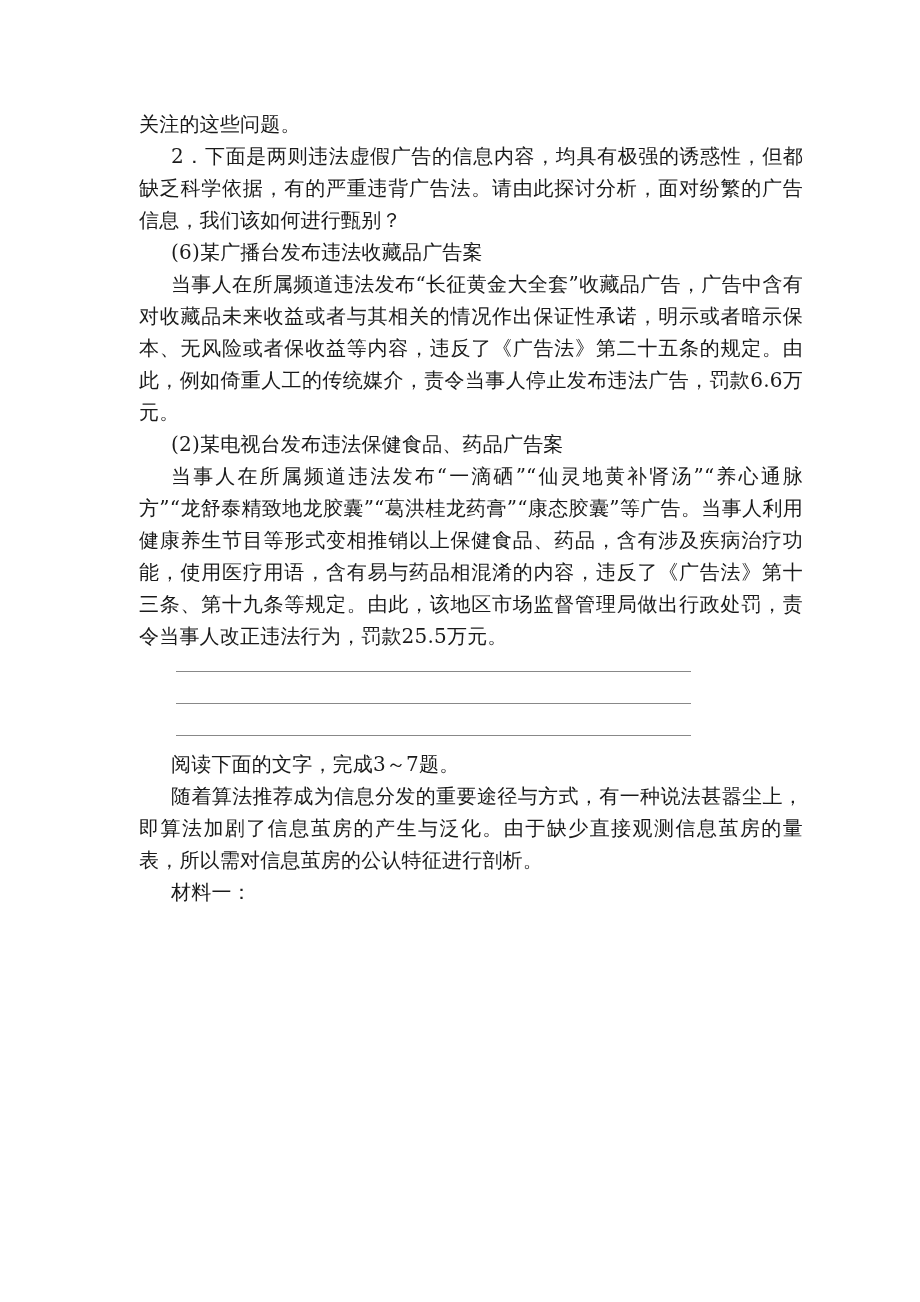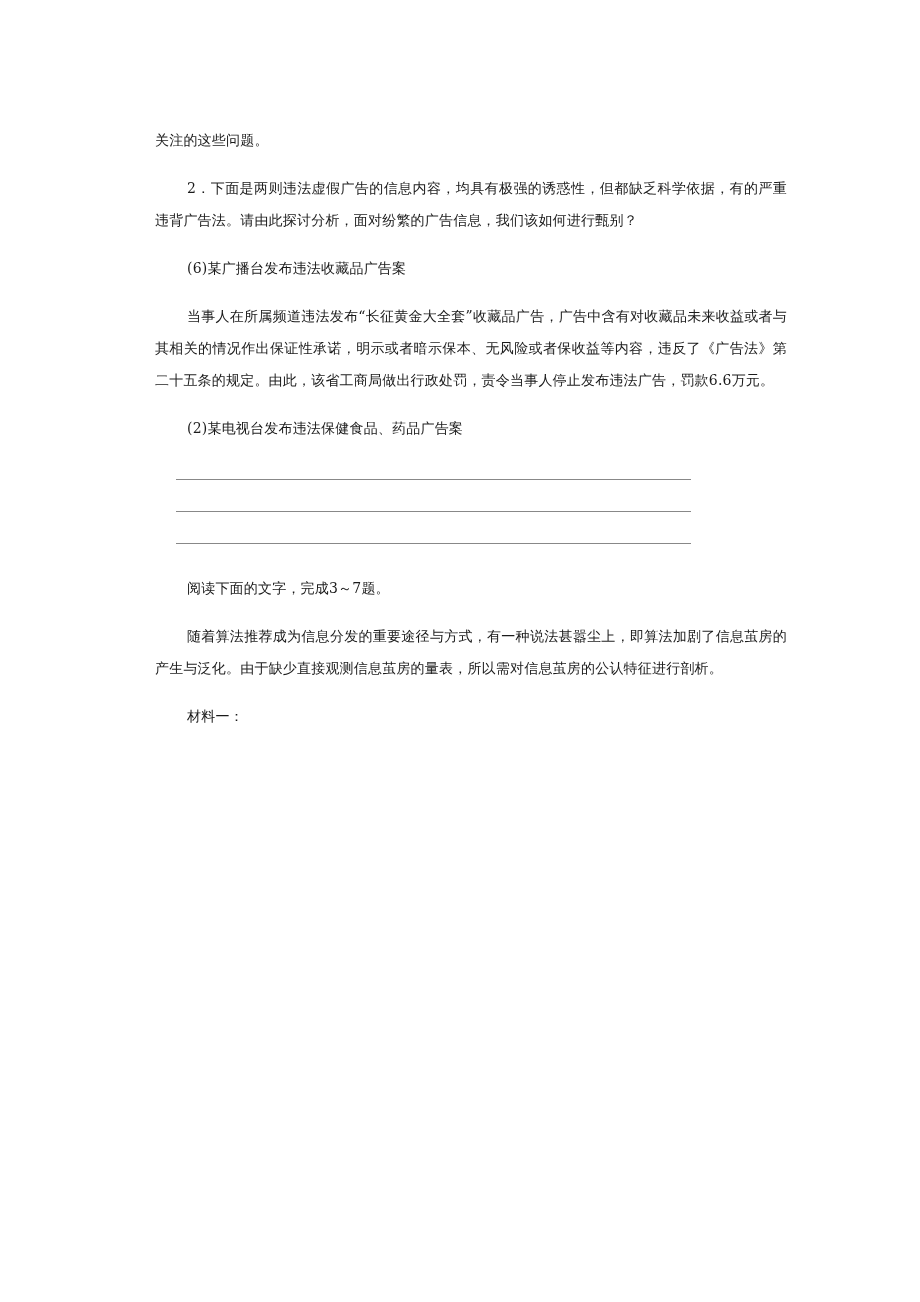--- a/index.html
+++ b/index.html
@@ -1,33 +1,34 @@
 <!DOCTYPE html>
 <html><head>
 <meta charset="utf-8">
 <style>
   html, body { margin: 0; padding: 0; background: #ffffff; }
   body { width: 920px; height: 1302px; position: relative; overflow: hidden;
          font-family: "DejaVu Serif", "Liberation Serif", serif; color: #1a1a1a; }
   .page { position: absolute; left: 139px; top: 108px; width: 664px; }
-  .p { font-size: 14px; line-height: 32px; margin: 16px; text-align: justify; letter-spacing: 0.2px; }
+  .p { font-size: 20px; line-height: 32px; margin: 0; text-align: justify; letter-spacing: 0.2px; }
   .indent { text-indent: 32px; }
   .blank-line { height: 32px; position: relative; }
   .blank-line::after { content: ""; position: absolute; left: 37px; width: 515px; bottom: 12px; border-bottom: 1px solid #888; }
   .answer-tag { color: #e0262b; margin-right: 8px; }
 </style>
 </head>
 <body>
 
 <div class="page">
   <p class="p">关注的这些问题。</p>
   <p class="p indent">2．下面是两则违法虚假广告的信息内容，均具有极强的诱惑性，但都缺乏科学依据，有的严重违背广告法。请由此探讨分析，面对纷繁的广告信息，我们该如何进行甄别？</p>
   <p class="p indent">(6)某广播台发布违法收藏品广告案</p>
-  <p class="p indent">当事人在所属频道违法发布“长征黄金大全套”收藏品广告，广告中含有对收藏品未来收益或者与其相关的情况作出保证性承诺，明示或者暗示保本、无风险或者保收益等内容，违反了《广告法》第二十五条的规定。由此，该省工商局做出行政处罚，责令当事人停止发布违法广告，罚款6.6万元。</p>
+  <p class="p indent">当事人在所属频道违法发布“长征黄金大全套”收藏品广告，广告中含有对收藏品未来收益或者与其相关的情况作出保证性承诺，明示或者暗示保本、无风险或者保收益等内容，违反了《广告法》第二十五条的规定。由此，例如倚重人工的传统媒介，责令当事人停止发布违法广告，罚款6.6万元。</p>
   <p class="p indent">(2)某电视台发布违法保健食品、药品广告案</p>
+  <p class="p indent">当事人在所属频道违法发布“一滴硒”“仙灵地黄补肾汤”“养心通脉方”“龙舒泰精致地龙胶囊”“葛洪桂龙药膏”“康态胶囊”等广告。当事人利用健康养生节目等形式变相推销以上保健食品、药品，含有涉及疾病治疗功能，使用医疗用语，含有易与药品相混淆的内容，违反了《广告法》第十三条、第十九条等规定。由此，该地区市场监督管理局做出行政处罚，责令当事人改正违法行为，罚款25.5万元。</p>
 
   <div class="blank-line"></div>
   <div class="blank-line"></div>
   <div class="blank-line"></div>
 
 
   <p class="p indent">阅读下面的文字，完成3～7题。</p>
   <p class="p indent">随着算法推荐成为信息分发的重要途径与方式，有一种说法甚嚣尘上，即算法加剧了信息茧房的产生与泛化。由于缺少直接观测信息茧房的量表，所以需对信息茧房的公认特征进行剖析。</p>
   <p class="p indent">材料一：</p>
 </div>

